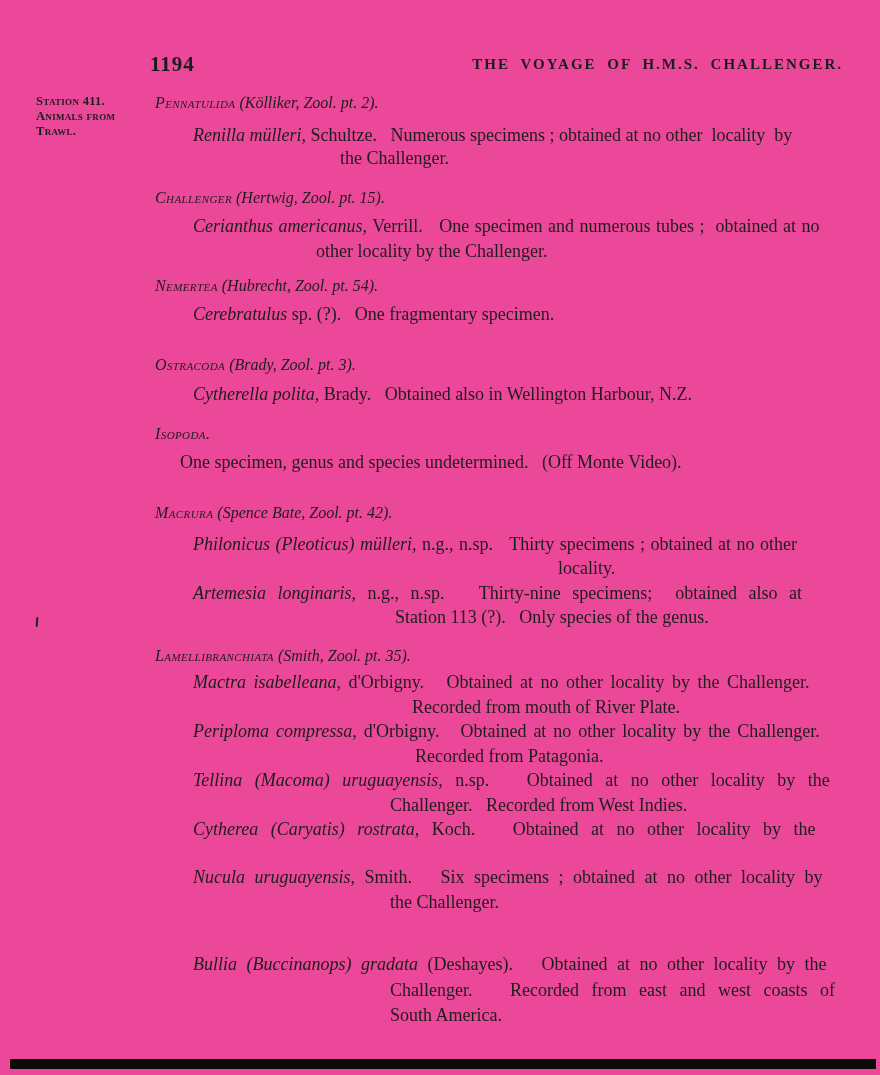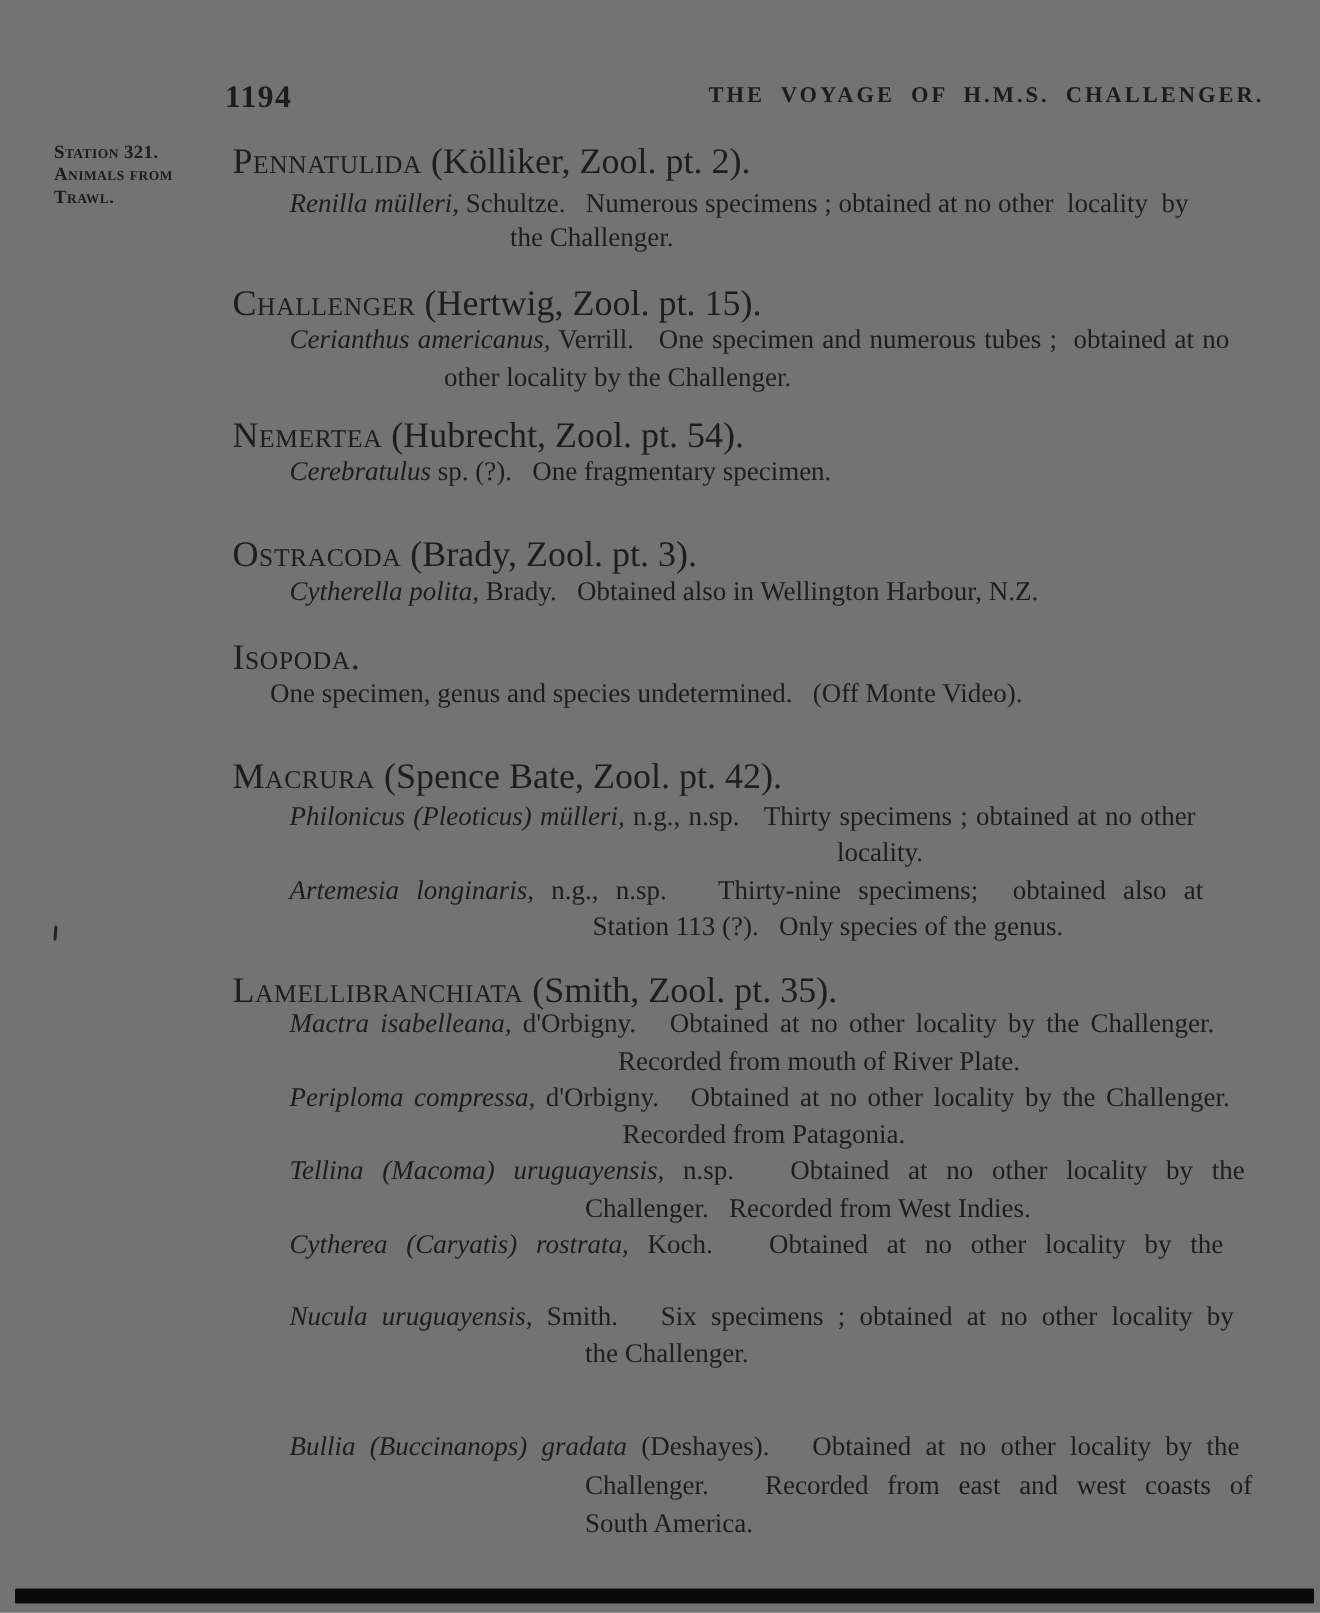--- a/index.html
+++ b/index.html
@@ -5,31 +5,31 @@
   html, body { margin: 0; padding: 0; }
   body {
     width: 880px; height: 1075px;
     background: #ffffff;
     font-family: "Liberation Serif", serif;
     color: #1c1c1c;
   }
   .page {
     position: relative;
     width: 880px; height: 1075px;
-    background: #737373;
+    background: #ec4899;
     overflow: hidden;
   }
   .line {
     position: absolute;
     white-space: pre;
     font-size: 18px;
     line-height: 1.25;
     color: #1d1d1d;
   }
-  .heading { font-size: 24px; }
+  .heading { font-size: 16px; font-style: italic; }
   .sc { font-variant: small-caps; letter-spacing: 0.4px; }
   .it { font-style: italic; margin-top: 40px; }
   .pagenum {
     position: absolute; left: 150px; top: 52px;
     font-size: 21px; font-weight: bold; letter-spacing: 1px;
   }
   .runhead {
     position: absolute; left: 155px; top: 56px; width: 688px;
     text-align: right; font-size: 15px; font-weight: bold;
     letter-spacing: 2px; word-spacing: 5px; white-space: pre;
@@ -52,32 +52,32 @@
 </style>
 </head>
 <body>
 
 <div class="page">
 
   <div class="pagenum">1194</div>
   <div class="runhead">THE VOYAGE OF H.M.S. CHALLENGER.</div>
 
   <div class="marginnote">
-    <div>Station 321.</div>
+    <div>Station 411.</div>
     <div>Animals from</div>
     <div>Trawl.</div>
   </div>
 
   <div class="line heading" style="left:155px; top:93px"><span class="sc">Pennatulida</span><span> (Kölliker, Zool. pt. 2).</span></div>
   <div class="line" style="left:193px; top:124px"><span class="it">Renilla mülleri,</span><span> Schultze.   Numerous specimens ; obtained at no other  locality  by</span></div>
   <div class="line" style="left:340px; top:147px">the Challenger.</div>
 
   <div class="line heading" style="left:155px; top:188px"><span class="sc">Challenger</span><span> (Hertwig, Zool. pt. 15).</span></div>
   <div class="line" style="left:193px; top:215px; word-spacing:1px"><span class="it">Cerianthus americanus,</span><span> Verrill.   One specimen and numerous tubes ;  obtained at no</span></div>
-  <div class="line" style="left:296px; top:240px">other locality by the Challenger.</div>
+  <div class="line" style="left:316px; top:240px">other locality by the Challenger.</div>
 
   <div class="line heading" style="left:155px; top:276px"><span class="sc">Nemertea</span><span> (Hubrecht, Zool. pt. 54).</span></div>
   <div class="line" style="left:193px; top:303px"><span class="it">Cerebratulus</span><span> sp. (?).   One fragmentary specimen.</span></div>
 
   <div class="line heading" style="left:155px; top:355px"><span class="sc">Ostracoda</span><span> (Brady, Zool. pt. 3).</span></div>
   <div class="line" style="left:193px; top:383px"><span class="it">Cytherella polita,</span><span> Brady.   Obtained also in Wellington Harbour, N.Z.</span></div>
 
   <div class="line heading" style="left:155px; top:424px"><span class="sc">Isopoda.</span></div>
   <div class="line" style="left:180px; top:451px">One specimen, genus and species undetermined.   (Off Monte Video).</div>
 

